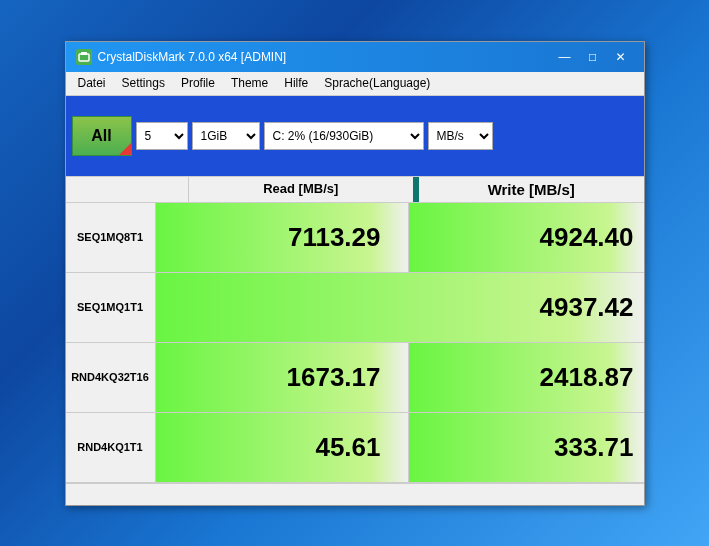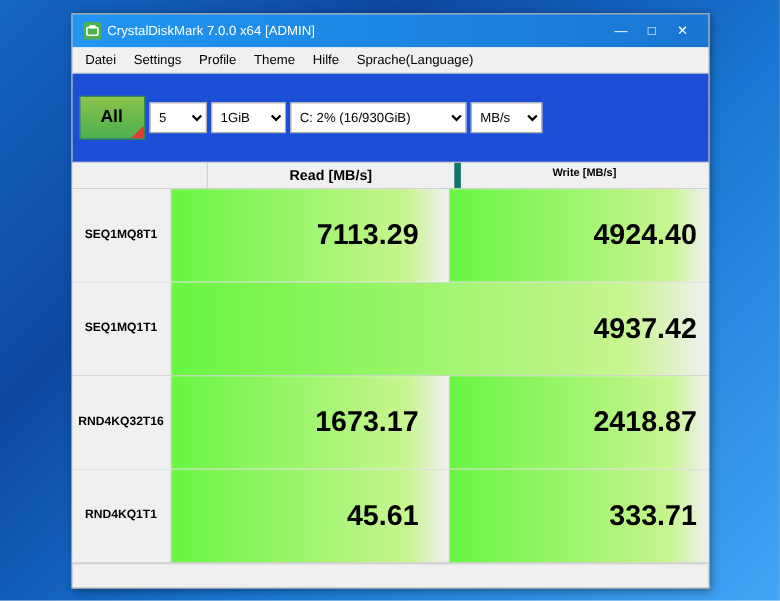--- a/index.html
+++ b/index.html
@@ -159,28 +159,28 @@
       padding: 4px;
       border-left: 1px solid #ccc;
       border-right: 6px solid #0f766e;
       margin-left: 32px;
     }
 
     .write-header {
       flex: 1;
       text-align: center;
       font-weight: bold;
-      font-size: 10px;
+      font-size: 15px;
       padding: 4px;
     }
 
     .data-row {
       display: flex;
       border-bottom: 1px solid #ccc;
-      height: 85px;
+      height: 70px;
     }
 
     .row-label {
       width: 90px;
       min-width: 90px;
       display: flex;
       align-items: center;
       justify-content: center;
       font-size: 11px;
       font-weight: bold;

